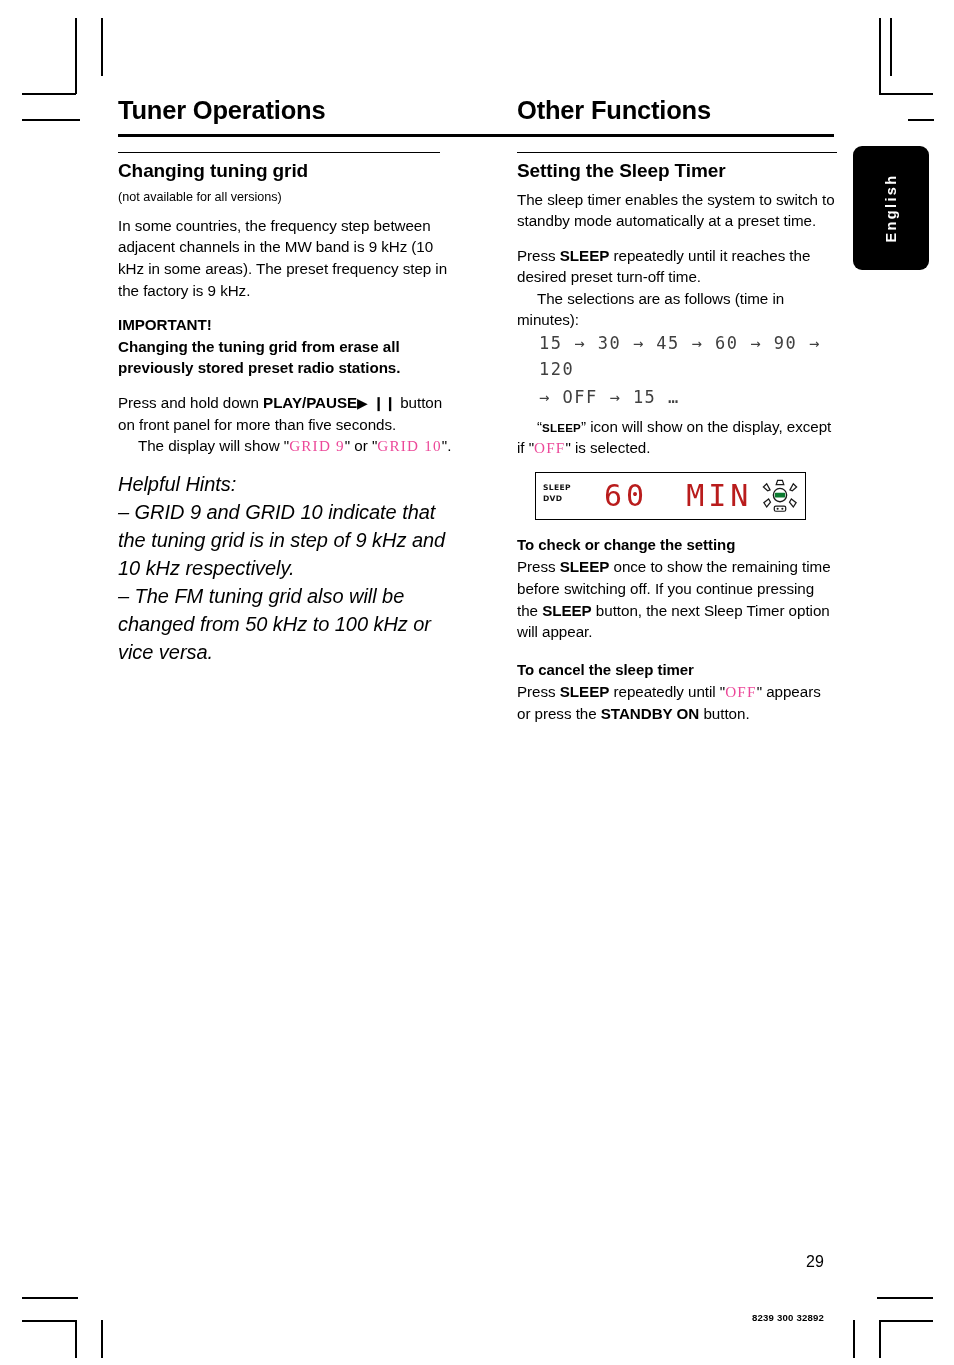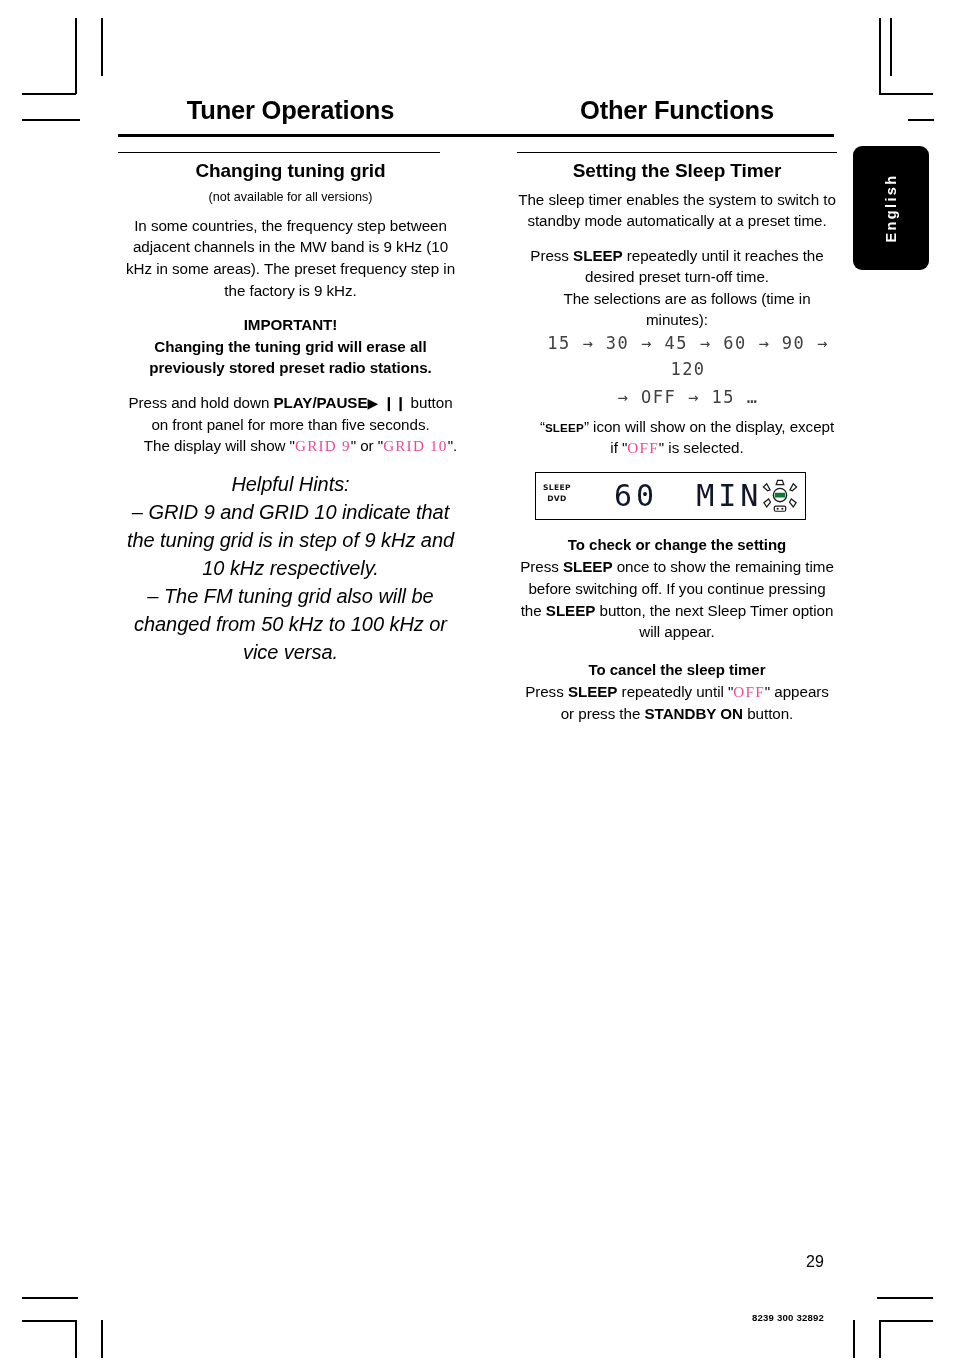--- a/index.html
+++ b/index.html
@@ -18,21 +18,21 @@
 
   
   .crop { position: absolute; background: #000; }
   .crop-v { width: 1.6px; }
   .crop-h { height: 1.6px; }
 
   
   .page {
     position: absolute;
     left: 0; top: 0;
-    width: 954px; height: 1096px; text-align: center;
+    width: 954px; height: 1096px;
   }
 
   
   .col {
     position: absolute;
     top: 96px;
   }
   .col-left  { left: 118px; width: 345px; }
   .col-right { left: 517px; width: 320px; }
 
@@ -151,25 +151,25 @@
     left: 7px; top: 9px;
     font-family: "DejaVu Sans", sans-serif;
     font-size: 7.6px;
     font-weight: bold;
     line-height: 1.5;
     letter-spacing: 0.3px;
     color: #111;
   }
   .disp-main {
     position: absolute;
-    left: 78px; top: 3px;
+    left: 68px; top: 3px;
     font-family: "DejaVu Sans Mono", monospace;
     font-size: 30px;
     letter-spacing: 4px;
-    color: #0f172a;
+    color: #b91c1c;
     line-height: 40px;
   }
   .disp-icon {
     position: absolute;
     right: 6px; top: 5px;
     width: 38px; height: 38px;
   }
 
   
   .lang-tab {
@@ -243,21 +243,21 @@
     <div style="height:28px"></div>
     <div class="rule-thin left"></div>
 
     <h2 class="subhead">Changing tuning grid</h2>
 
     <p class="note-italic">(not available for all versions)</p>
 
     <p class="body">In some countries, the frequency step between adjacent channels in the MW band is 9 kHz (10 kHz in some areas). The preset frequency step in the factory is 9 kHz.</p>
 
     <p class="body tight b">IMPORTANT!</p>
-    <p class="body b">Changing the tuning grid will erase all previously stored preset radio stations.</p>
+    <p class="body b">Changing the tuning grid from erase all previously stored preset radio stations.</p>
 
     <p class="body tight">
       <span>Press and hold down </span><span class="b">PLAY/PAUSE</span><span class="b playsym">▶ ❙❙</span><span> button on front panel for more than five seconds.</span>
     </p>
 
     <p class="body">
       <span class="indent"></span><span>The display will show "</span><span class="lcd">GRID 9</span><span>" or "</span><span class="lcd">GRID 10</span><span>".</span>
     </p>
 
     <p class="hints">Helpful Hints:</p>

